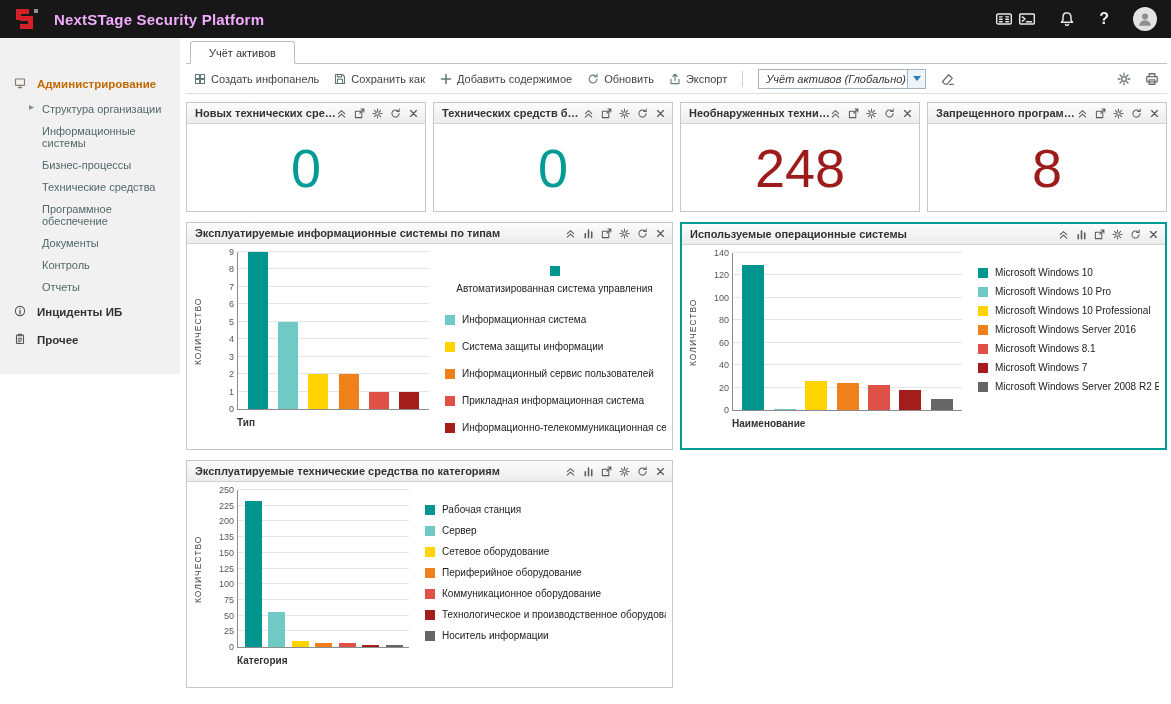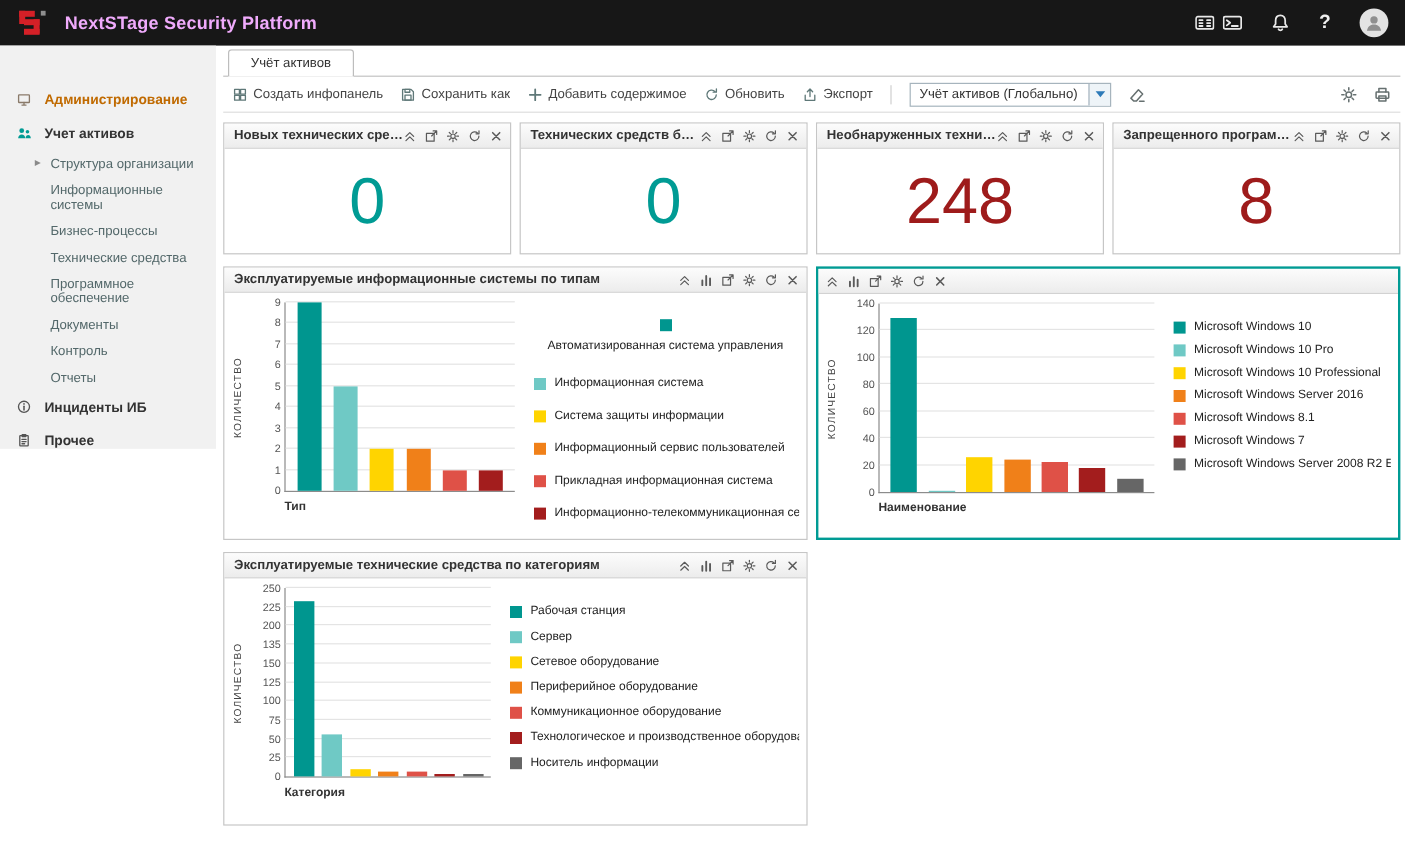--- a/index.html
+++ b/index.html
@@ -34,21 +34,21 @@
   .tab { background:#fff; border:1px solid #bdbdbd; border-bottom:1px solid #fff;
     border-radius:3px 3px 0 0; padding:5px 18px 4px 18px; font-size:11px; color:#333;
     position:relative; margin-bottom:-1px; }
 
   .toolbar { height:30px; display:flex; align-items:center; padding:0 8px; gap:15px;
     font-size:11px; color:#444; border-bottom:1px solid #dedede; }
   .tb-btn { display:inline-flex; align-items:center; gap:5px; color:#444; }
   .tb-btn svg { width:12px; height:12px; color:#5f7878; }
   .tb-sep { width:1px; height:16px; background:#cfcfcf; }
   .tb-select { display:flex; align-items:center; border:1px solid #a6b4bd; height:20px; width:168px; background:#fff; }
-  .tb-select .sel-text { flex:1; padding:0 7px; font-size:11px; color:#333; white-space:nowrap; overflow:hidden; }
+  .tb-select .sel-text { flex:1; padding:0 7px; font-size:11px; color:#333; white-space:nowrap; overflow:hidden;font-style:italic; }
   .tb-select .sel-arrow { width:18px; height:100%; border-left:1px solid #a6b4bd; background:#eef4f8;
     display:flex; align-items:center; justify-content:center; }
   .sel-caret { width:0; height:0; border-left:4px solid transparent; border-right:4px solid transparent;
     border-top:5px solid #2d7ab8; }
   .tb-icon { display:inline-flex; color:#667070; } .tb-icon svg { width:14px; height:14px; }
   .tb-right { margin-left:auto; display:flex; align-items:center; gap:14px; }
 
   
   .dash { padding-top:8px; }
   .kpi-row { display:grid; grid-template-columns:repeat(4,1fr); gap:7px; margin-bottom:10px; }
@@ -130,31 +130,20 @@
 
 <div class="sidebar" id="sidebar">
     <div class="side-section">
       <span class="side-icon" style="display: inline-flex; color: rgb(138, 122, 106);">
         <svg viewBox="0 0 12 12" fill="none" stroke="currentColor" stroke-width="1.1" stroke-linecap="round" stroke-linejoin="round" width="12" height="12">
           <rect x="1.5" y="2" width="9" height="6.4" rx=".5"></rect>
           <path d="M4.3 10.6h3.4M6 8.4v2.2"></path>
         </svg>
       </span>
       <span class="side-label" style="color: rgb(192, 106, 0);">Администрирование</span>
-    </div>
-    <div class="side-section">
-      <span class="side-icon" style="display: inline-flex; color: rgb(0, 155, 148);">
-        <svg viewBox="0 0 12 12" fill="none" stroke="currentColor" stroke-width="1.1" stroke-linecap="round" stroke-linejoin="round" width="12" height="12">
-          <circle cx="4.1" cy="3.9" r="2" fill="currentColor" stroke="none"></circle>
-          <path d="M1.1 10.2c.1-2 1.4-3.2 3-3.2s2.9 1.2 3 3.2z" fill="currentColor" stroke="none"></path>
-          <circle cx="8.9" cy="4.8" r="1.5" fill="currentColor" stroke="none"></circle>
-          <path d="M7.3 10.2c.1-1.6 1-2.6 2.2-2.6s2 1 2.2 2.6z" fill="currentColor" stroke="none"></path>
-        </svg>
-      </span>
-      <span class="side-label">Учет активов</span>
     </div>
     <div class="side-child"><span class="child-arrow">▸</span><span>Структура организации</span></div>
     <div class="side-child"><span>Информационные системы</span></div>
     <div class="side-child"><span>Бизнес-процессы</span></div>
     <div class="side-child"><span>Технические средства</span></div>
     <div class="side-child"><span>Программное обеспечение</span></div>
     <div class="side-child"><span>Документы</span></div>
     <div class="side-child"><span>Контроль</span></div>
     <div class="side-child"><span>Отчеты</span></div>
     <div class="side-section">
@@ -516,20 +505,21 @@
               </div>
               <div class="legend-item" style="margin-bottom: 16px;">
                 <span class="swatch" style="background: rgb(163, 29, 29);"></span>
                 <span>Информационно-телекоммуникационная сеть</span>
               </div>
             </div>
           </div>
         </div>
         <div class="widget chart-widget selected">
           <div class="widget-header">
+            <span class="widget-title">Используемые операционные системы</span>
             <span class="widget-icons">
               <span style="display: inline-flex;">
                 <svg viewBox="0 0 12 12" fill="none" stroke="currentColor" stroke-width="1.1" stroke-linecap="round" stroke-linejoin="round" width="12" height="12">
                   <path d="M2.5 6.2 6 2.8l3.5 3.4M2.5 10 6 6.6 9.5 10"></path>
                 </svg>
               </span>
               <span style="display: inline-flex;">
                 <svg viewBox="0 0 12 12" fill="none" stroke="currentColor" stroke-width="1.1" stroke-linecap="round" stroke-linejoin="round" width="12" height="12">
                   <path d="M2.5 10.5V6.2M6 10.5V2.2M9.5 10.5V4.4" stroke-width="1.7"></path>
                 </svg>

